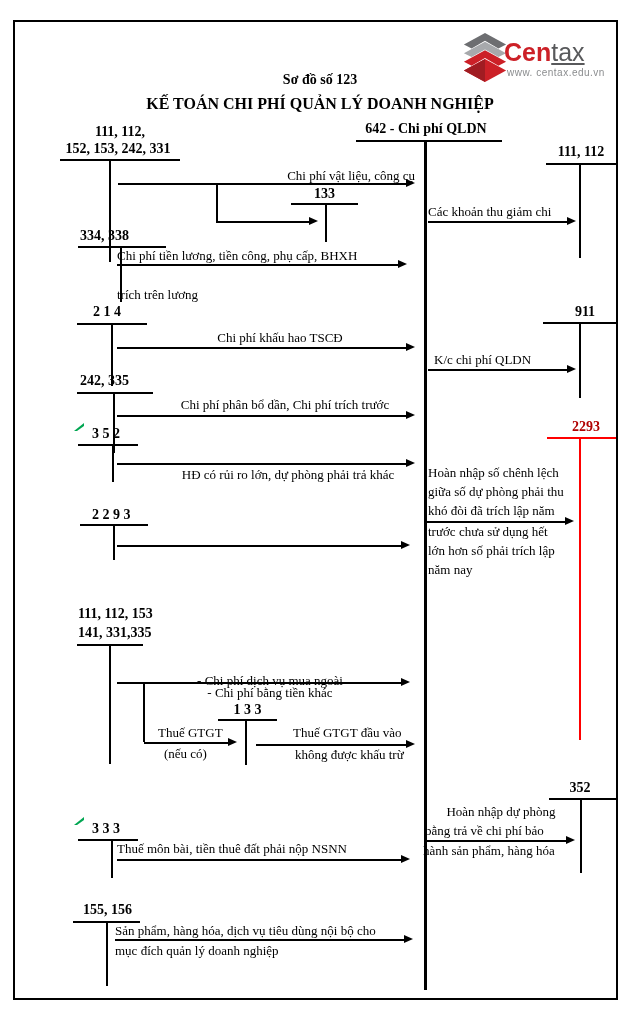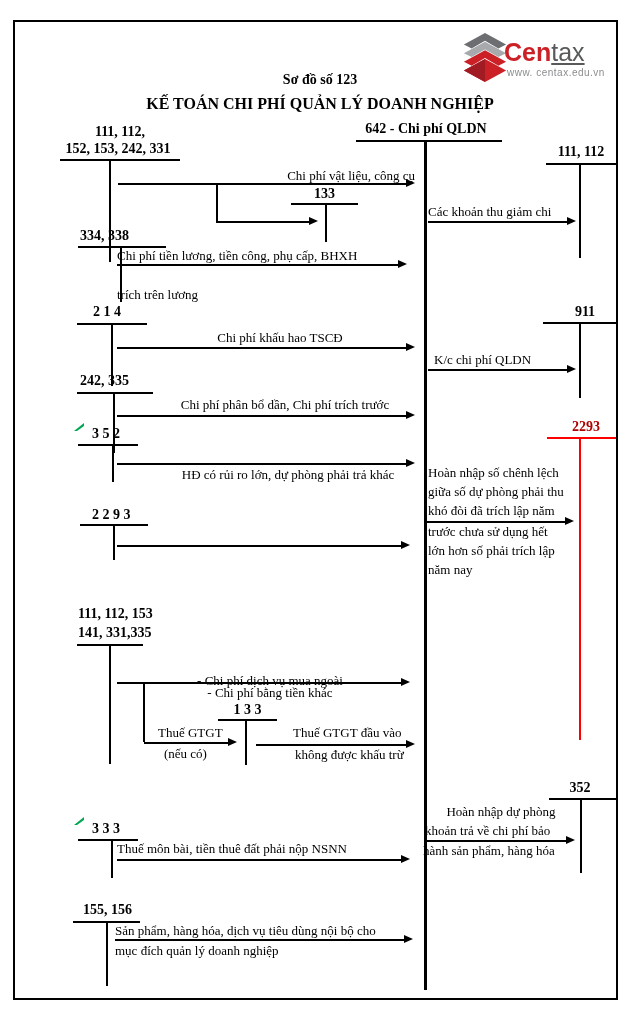--- a/index.html
+++ b/index.html
@@ -148,21 +148,21 @@
   <div class="t" style="left:164px;top:746px;">(nếu có)</div>
   <div class="t" style="left:293px;top:725px;">Thuế GTGT đầu vào</div>
   <div class="hl" style="left:256px;top:744px;width:150px;"></div>
   <div class="ah" style="left:406px;top:740px;"></div>
   <div class="t" style="left:295px;top:747px;">không được khấu trừ</div>
 
   <div class="b ctr" style="left:542px;top:780px;width:76px;">352</div>
   <div class="hl" style="left:549px;top:798px;width:67px;"></div>
   <div class="vl" style="left:580px;top:799px;height:74px;"></div>
   <div class="t ctr" style="left:425px;top:804px;width:152px;">Hoàn nhập dự phòng</div>
-  <div class="t ctr" style="left:425px;top:823px;">khoản trả về chi phí bảo</div>
+  <div class="t ctr" style="left:425px;top:823px;">bằng trả về chi phí bảo</div>
   <div class="hl" style="left:426px;top:840px;width:140px;"></div>
   <div class="ah" style="left:566px;top:836px;"></div>
   <div class="t ctr" style="left:423px;top:843px;">hành sản phẩm, hàng hóa</div>
 
   <svg class="abs" style="left:74px;top:817px;" width="10" height="8">
       <polygon points="0,8 10,0 10,3 3,8" fill="#00a651"></polygon>
     </svg>
   <div class="b" style="left:92px;top:821px;">3 3 3</div>
   <div class="hl" style="left:78px;top:839px;width:60px;"></div>
   <div class="vl" style="left:111px;top:840px;height:38px;"></div>

